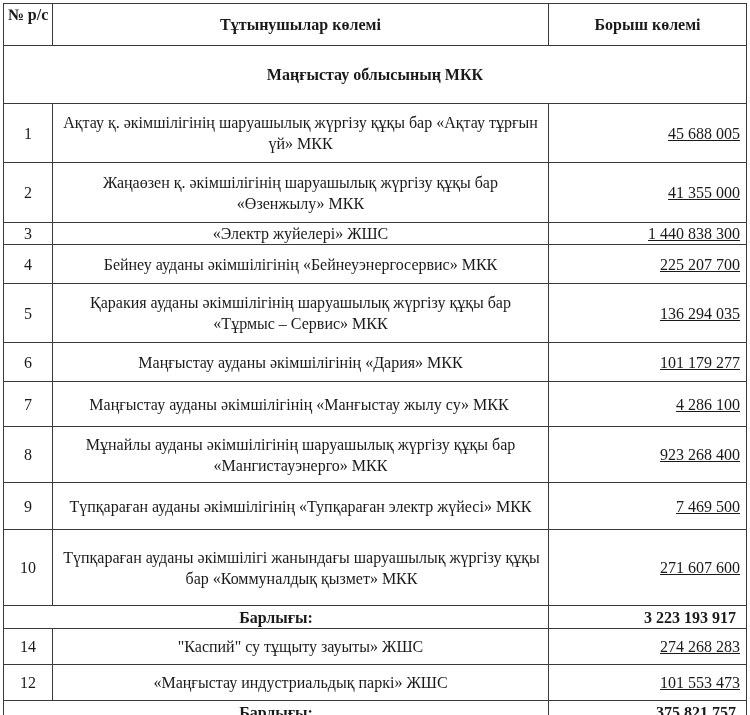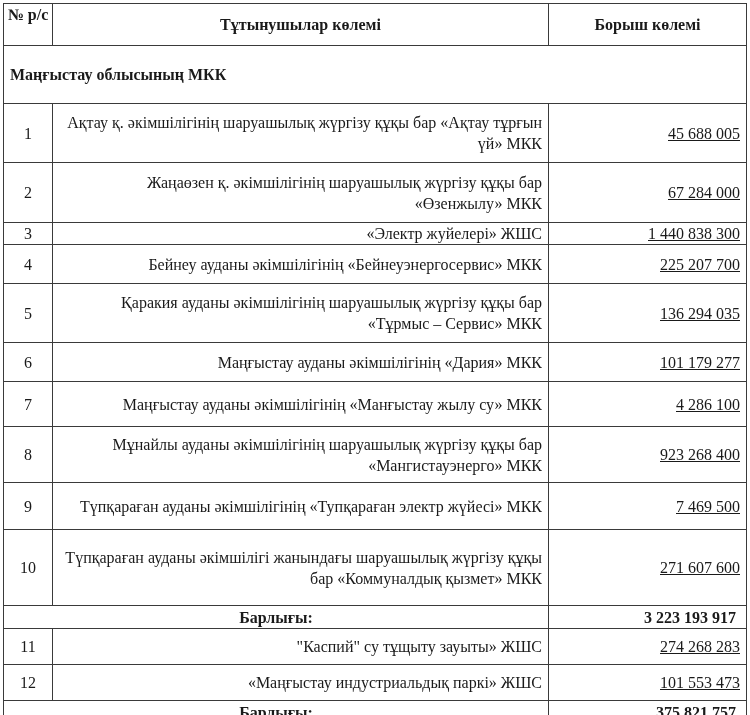--- a/index.html
+++ b/index.html
@@ -43,32 +43,32 @@
       padding: 0;
       vertical-align: top;
       padding-top: 2px;
       overflow: hidden;
     }
     .hdr .name-hdr { text-align: center; }
     .hdr .amount-hdr { text-align: center; }
 
     .section-row td {
       height: 57px;
-      text-align: left;
+      text-align: center;
       font-weight: bold;
       font-size: 16px;
       padding-right: 0;
     }
 
     td.num {
       text-align: center;
       padding: 0;
     }
     td.name {
-      text-align: right;
+      text-align: center;
       padding-left: 10px;
       padding-right: 4px;
     }
     td.amount {
       text-align: right;
       padding-right: 12px;
       text-decoration: underline;
     }
 
     .total-row td {
@@ -106,21 +106,21 @@
   </tr>
 
   <tr style="height:59px">
     <td class="num">1</td>
     <td class="name"> Ақтау қ. әкімшілігінің шаруашылық жүргізу құқы бар «Ақтау тұрғын үй» МКК</td>
     <td class="amount">45 688 005</td>
   </tr>
   <tr style="height:60px">
     <td class="num">2</td>
     <td class="name">Жаңаөзен қ. әкімшілігінің  шаруашылық жүргізу құқы бар «Өзенжылу» МКК</td>
-    <td class="amount">67 284 000</td>
+    <td class="amount">41 355 000</td>
   </tr>
   <tr style="height:22px">
     <td class="num">3</td>
     <td class="name"> «Электр жуйелері» ЖШС</td>
     <td class="amount">1 440 838 300</td>
   </tr>
   <tr style="height:39px">
     <td class="num">4</td>
     <td class="name">Бейнеу ауданы әкімшілігінің «Бейнеуэнергосервис» МКК</td>
     <td class="amount">225 207 700</td>
@@ -155,21 +155,21 @@
     <td class="name" style="padding-left:8px">Түпқараған ауданы әкімшілігі жанындағы шаруашылық жүргізу құқы бар «Коммуналдық қызмет» МКК</td>
     <td class="amount">271 607 600</td>
   </tr>
 
   <tr class="total-row">
     <td colspan="2" class="total-label">Барлығы:</td>
     <td class="total-value">3 223 193 917</td>
   </tr>
 
   <tr style="height:36px">
-    <td class="num">11</td>
+    <td class="num">14</td>
     <td class="name">"Каспий" су тұщыту зауыты» ЖШС</td>
     <td class="amount">274 268 283</td>
   </tr>
   <tr style="height:36px">
     <td class="num">12</td>
     <td class="name">«Маңғыстау индустриальдық паркі» ЖШС</td>
     <td class="amount">101 553 473</td>
   </tr>
 
   <tr class="total-row">

